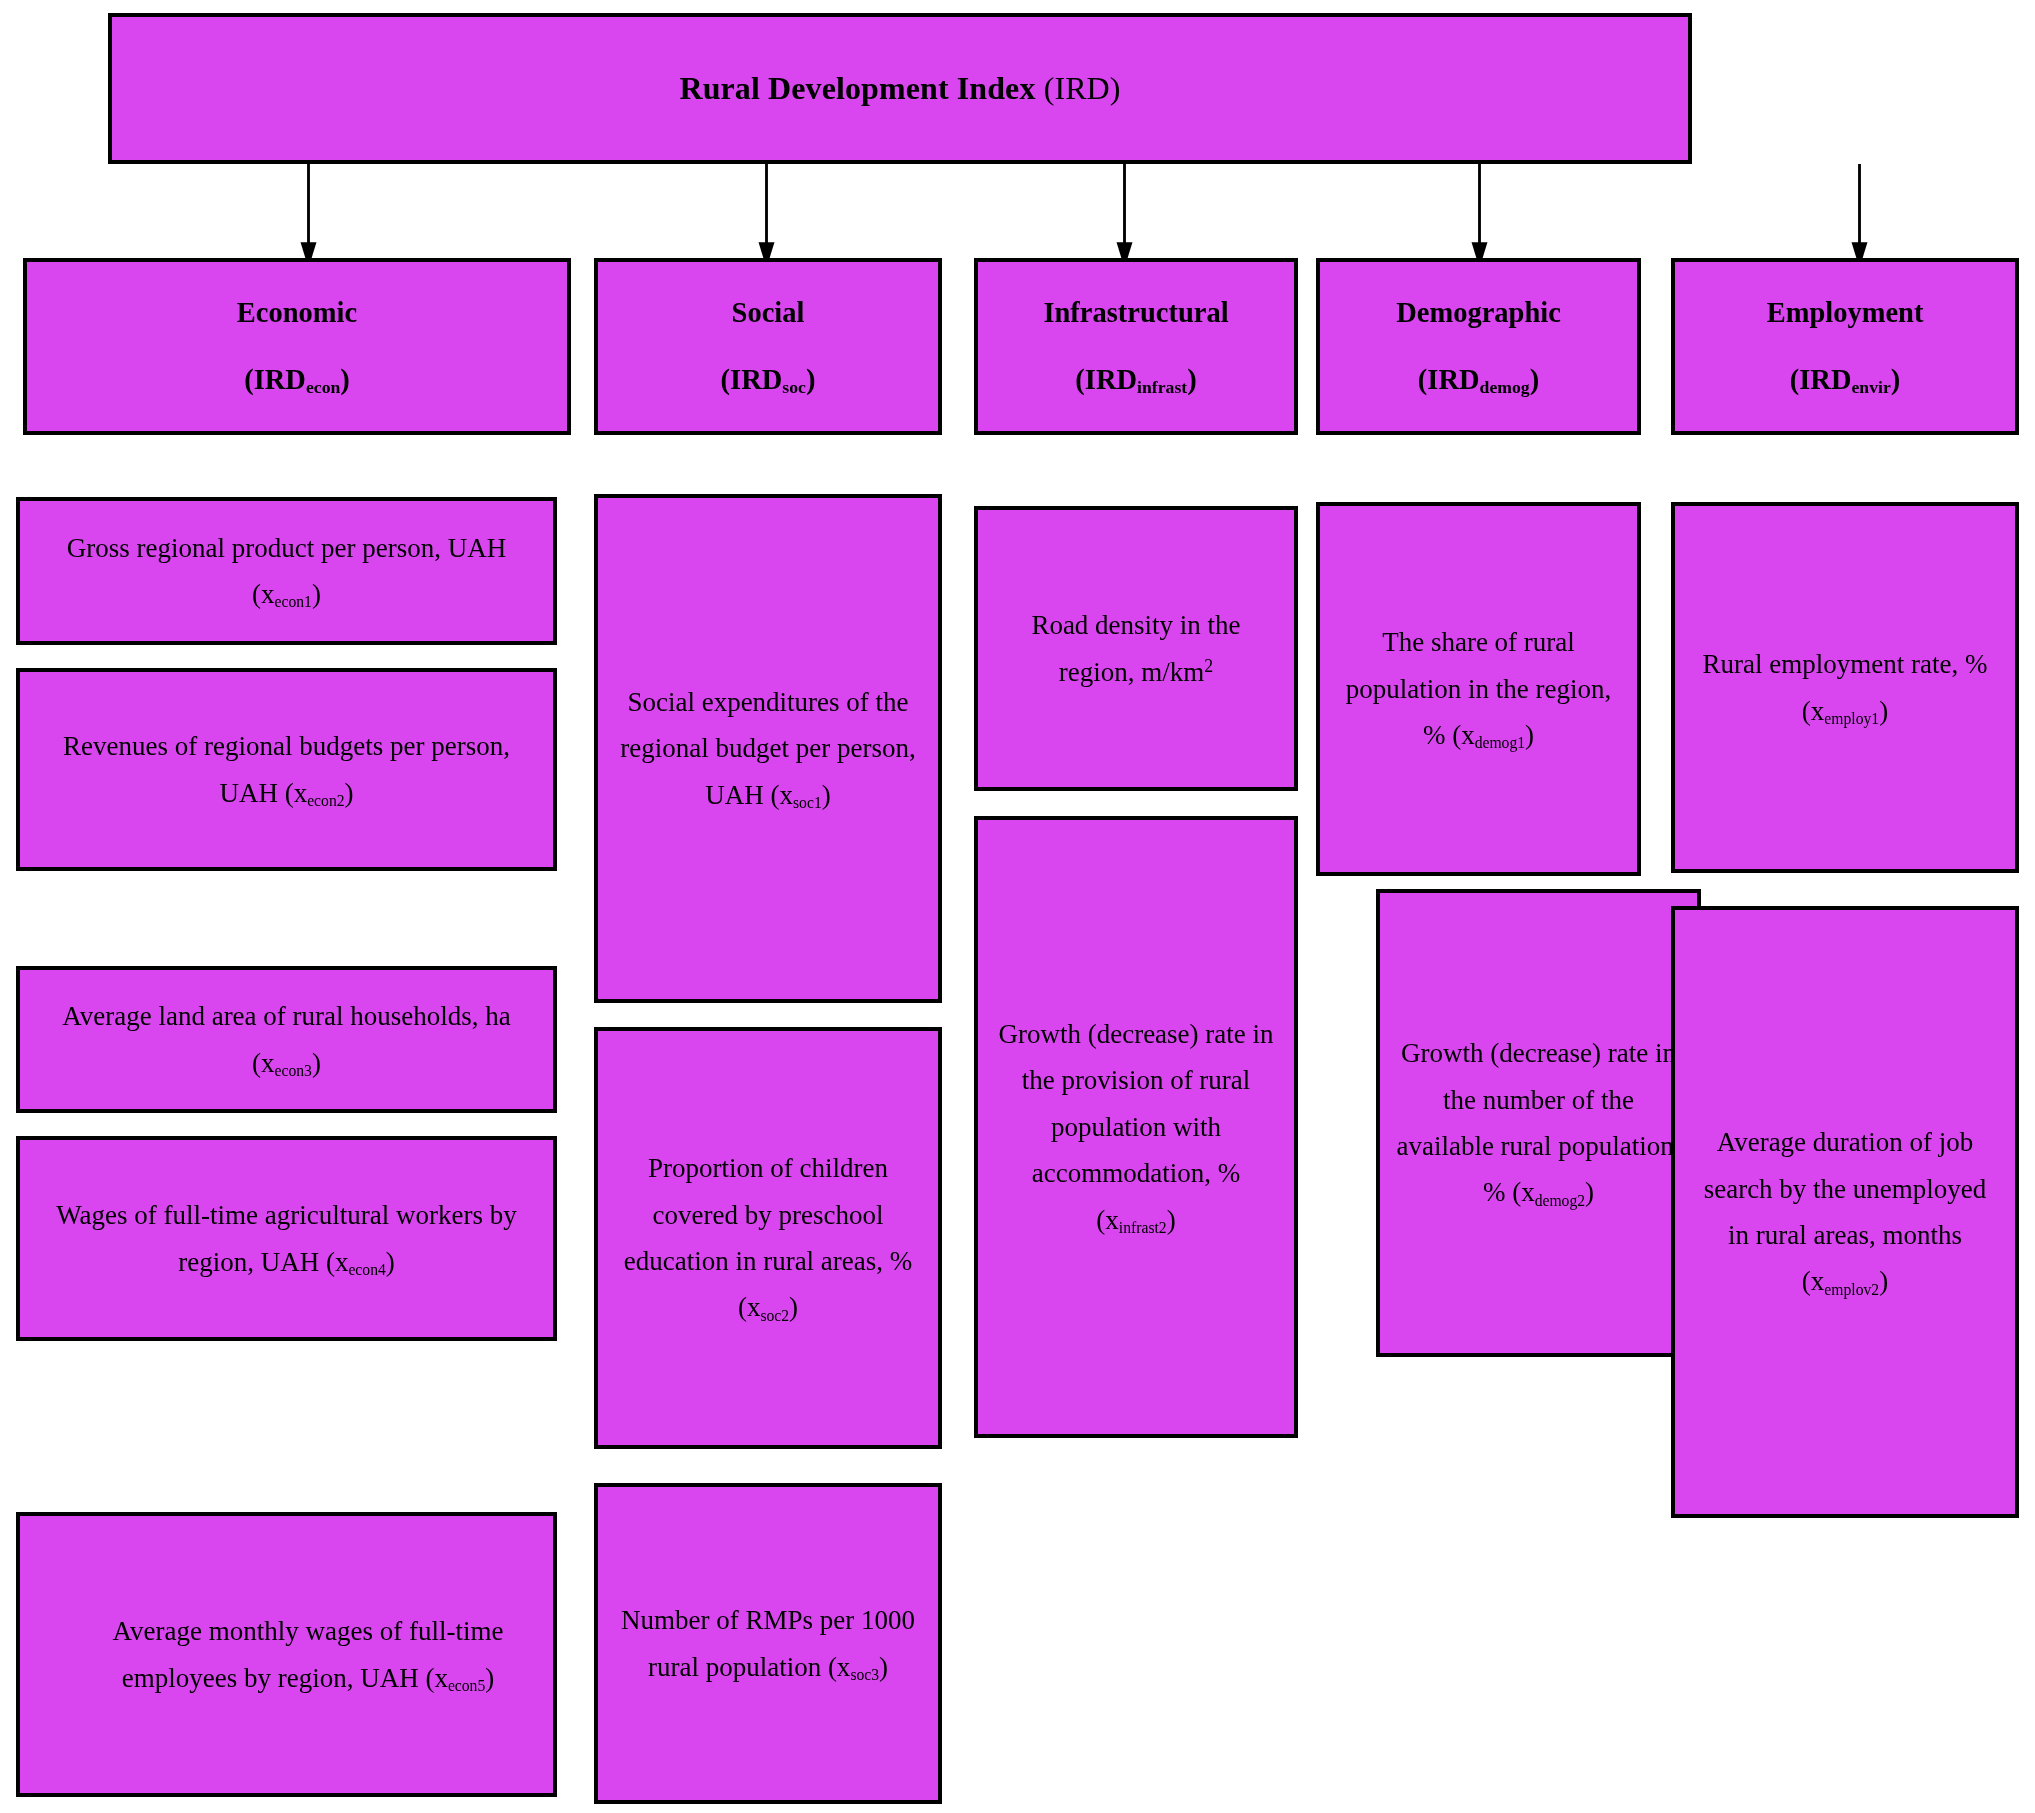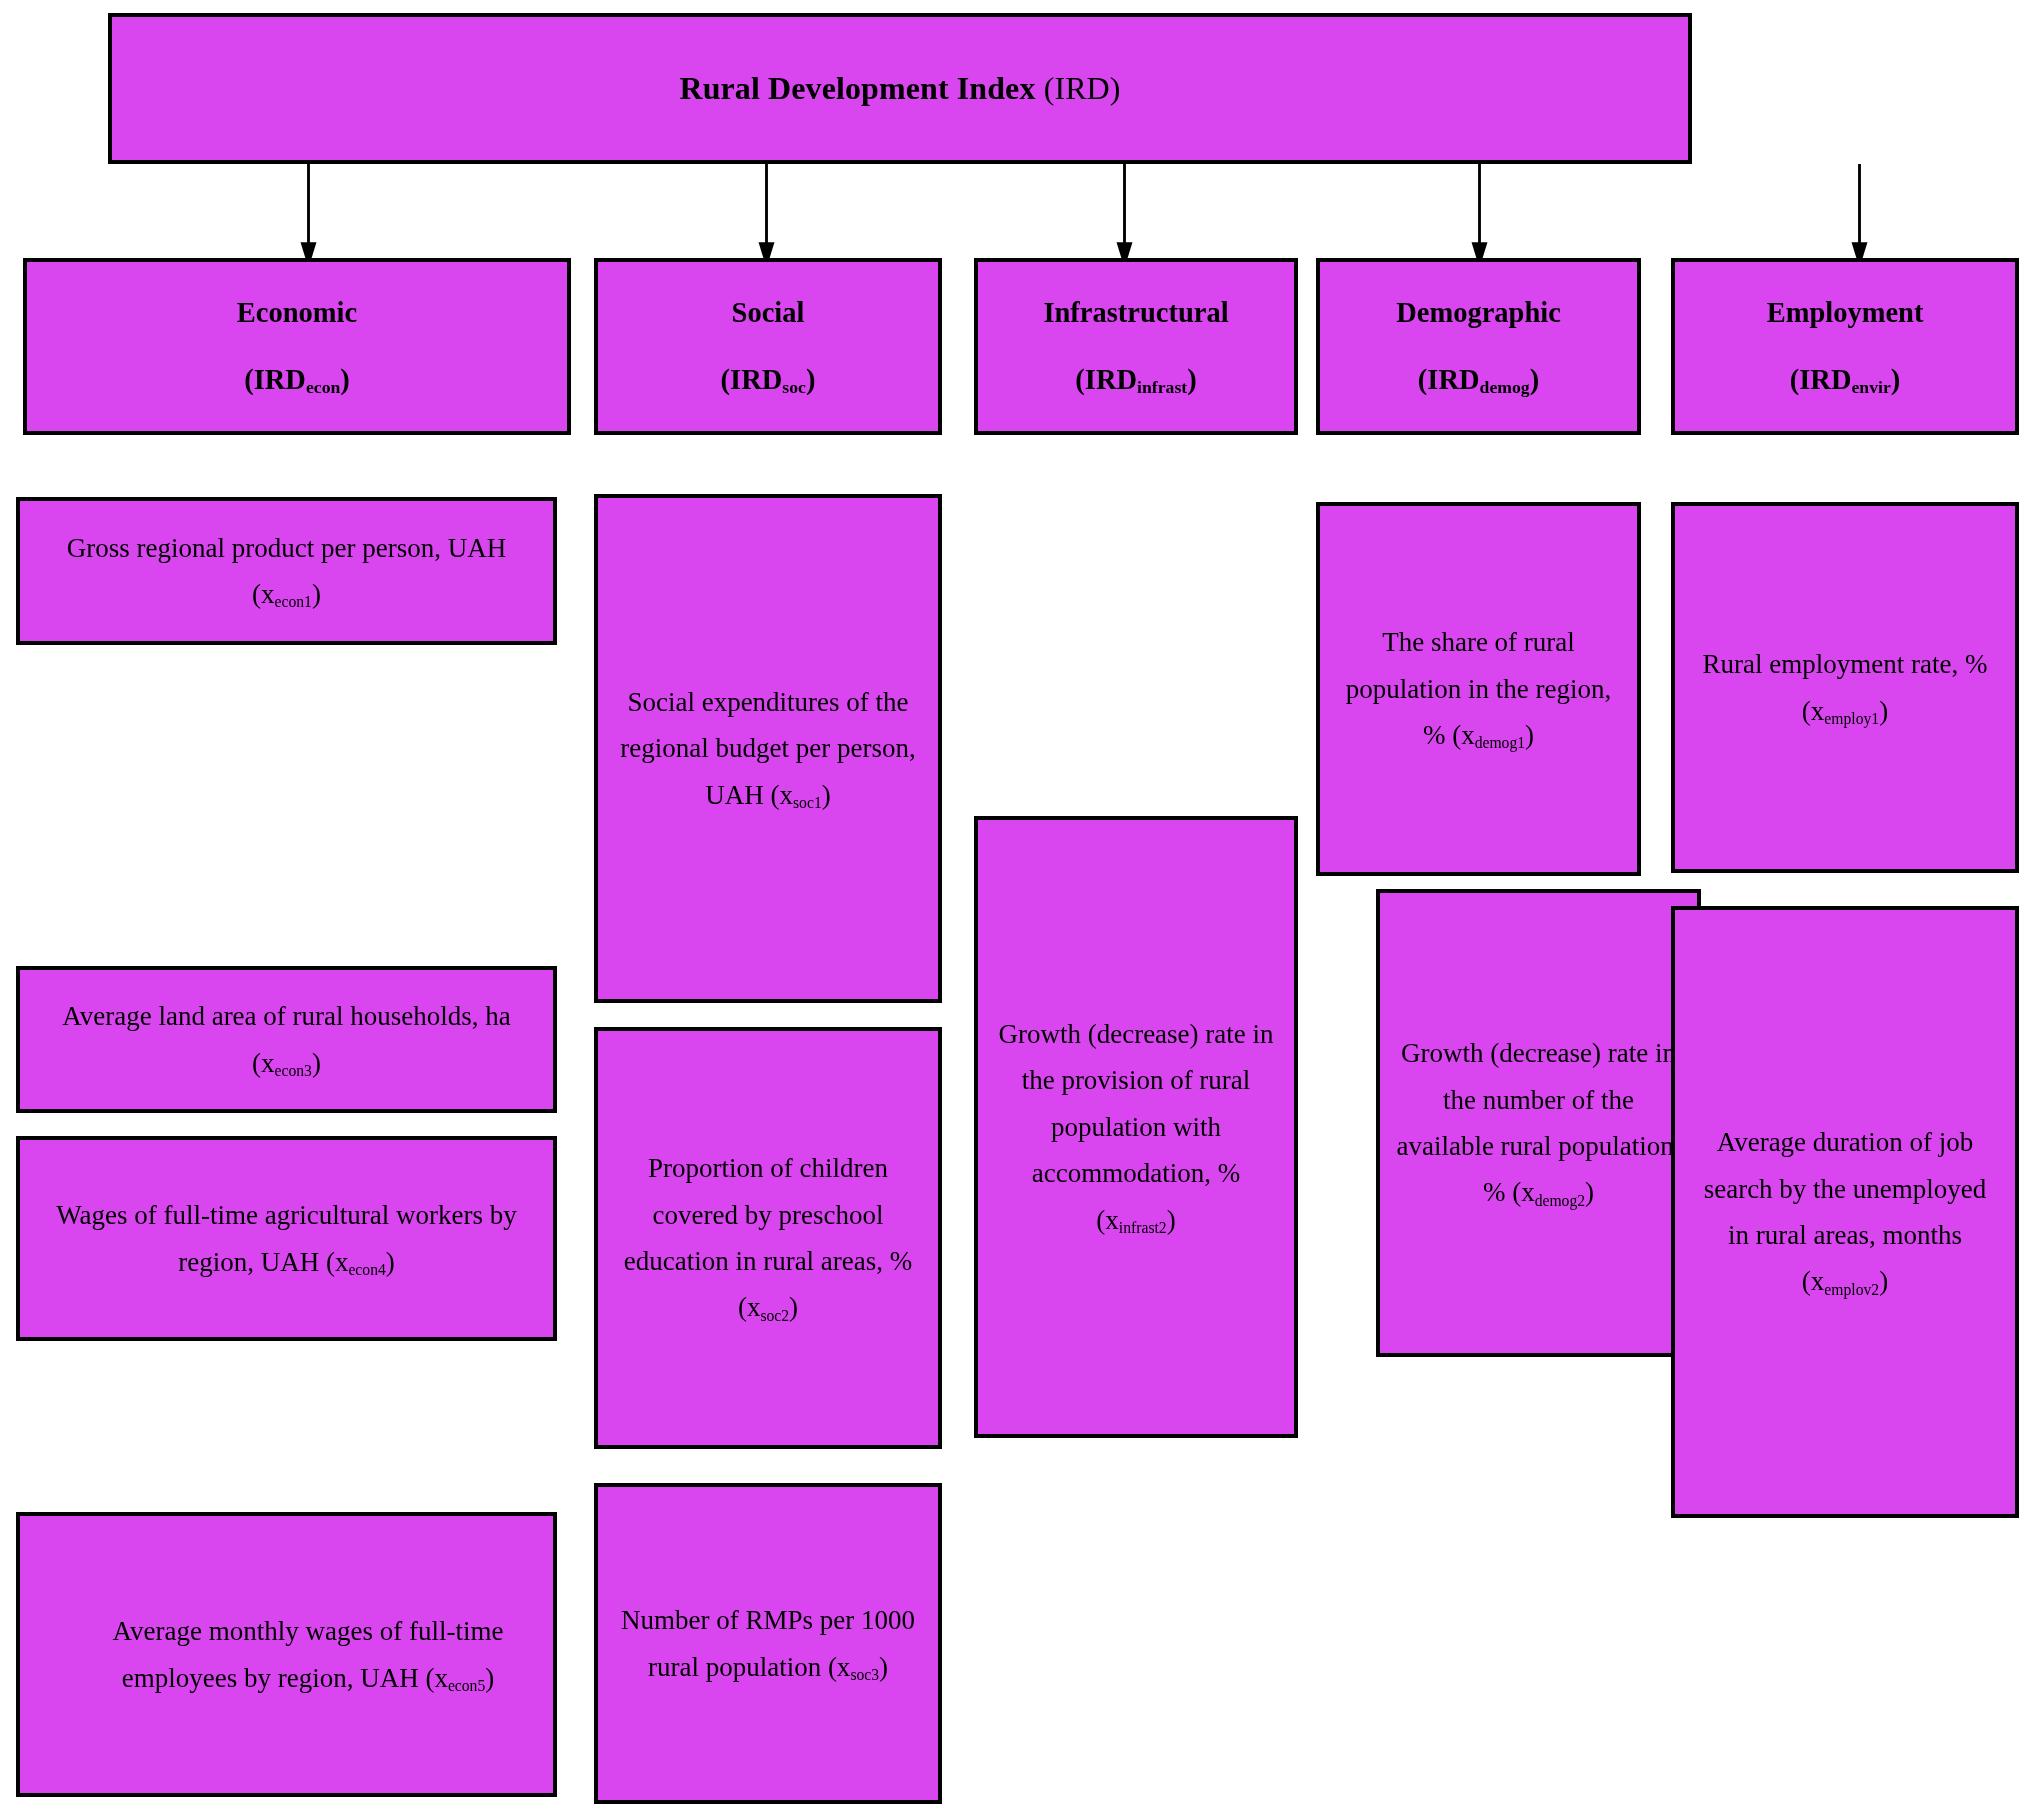--- a/index.html
+++ b/index.html
@@ -166,20 +166,25 @@
       <span>(IRD</span><sub>envir</sub><span>)</span>
     </div>
   </div>
 
   <div class="box ind-box" style="left:16px; top:497px; width:541px; height:148px;">
     <div class="ind-text">
       <span>Gross regional product per person, UAH (x</span><sub>econ1</sub><span>)</span>
     </div>
   </div>
 
+  <div class="box ind-box" style="left:16px; top:668px; width:541px; height:203px;">
+    <div class="ind-text">
+      <span>Revenues of regional budgets per person, UAH (x</span><sub>econ2</sub><span>)</span>
+    </div>
+  </div>
 
   <div class="box ind-box" style="left:16px; top:966px; width:541px; height:147px;">
     <div class="ind-text">
       <span>Average land area of rural households, ha (x</span><sub>econ3</sub><span>)</span>
     </div>
   </div>
 
   <div class="box ind-box" style="left:16px; top:1136px; width:541px; height:205px;">
     <div class="ind-text">
       <span>Wages of full-time agricultural workers by region, UAH (x</span><sub>econ4</sub><span>)</span>
@@ -203,20 +208,25 @@
       <span>Proportion of children covered by preschool education in rural areas, % (x</span><sub>soc2</sub><span>)</span>
     </div>
   </div>
 
   <div class="box ind-box" style="left:594px; top:1483px; width:348px; height:321px;">
     <div class="ind-text">
       <span>Number of RMPs per 1000 rural population (x</span><sub>soc3</sub><span>)</span>
     </div>
   </div>
 
+  <div class="box ind-box" style="left:974px; top:506px; width:324px; height:285px;">
+    <div class="ind-text">
+      <span>Road density in the region, m/km</span><span class="sup">2</span>
+    </div>
+  </div>
 
   <div class="box ind-box" style="left:974px; top:816px; width:324px; height:622px;">
     <div class="ind-text">
       <span>Growth (decrease) rate in the provision of rural population with accommodation, % (x</span><sub>infrast2</sub><span>)</span>
     </div>
   </div>
 
   <div class="box ind-box" style="left:1316px; top:502px; width:325px; height:374px;">
     <div class="ind-text">
       <span>The share of rural population in the region, % (x</span><sub>demog1</sub><span>)</span>

